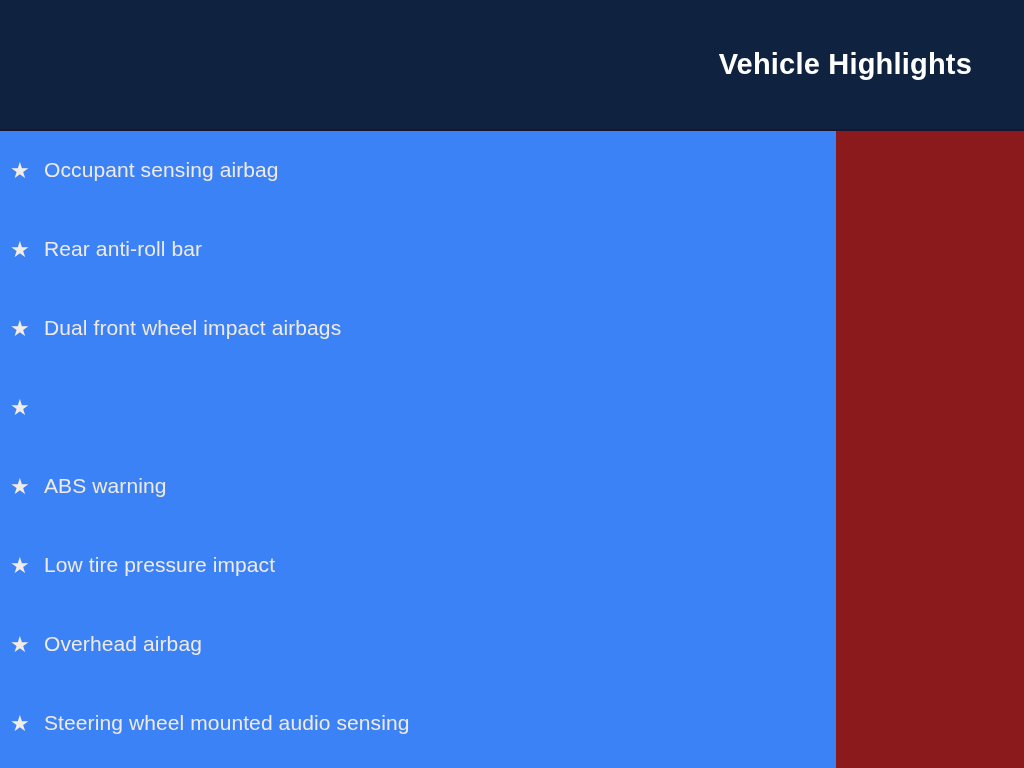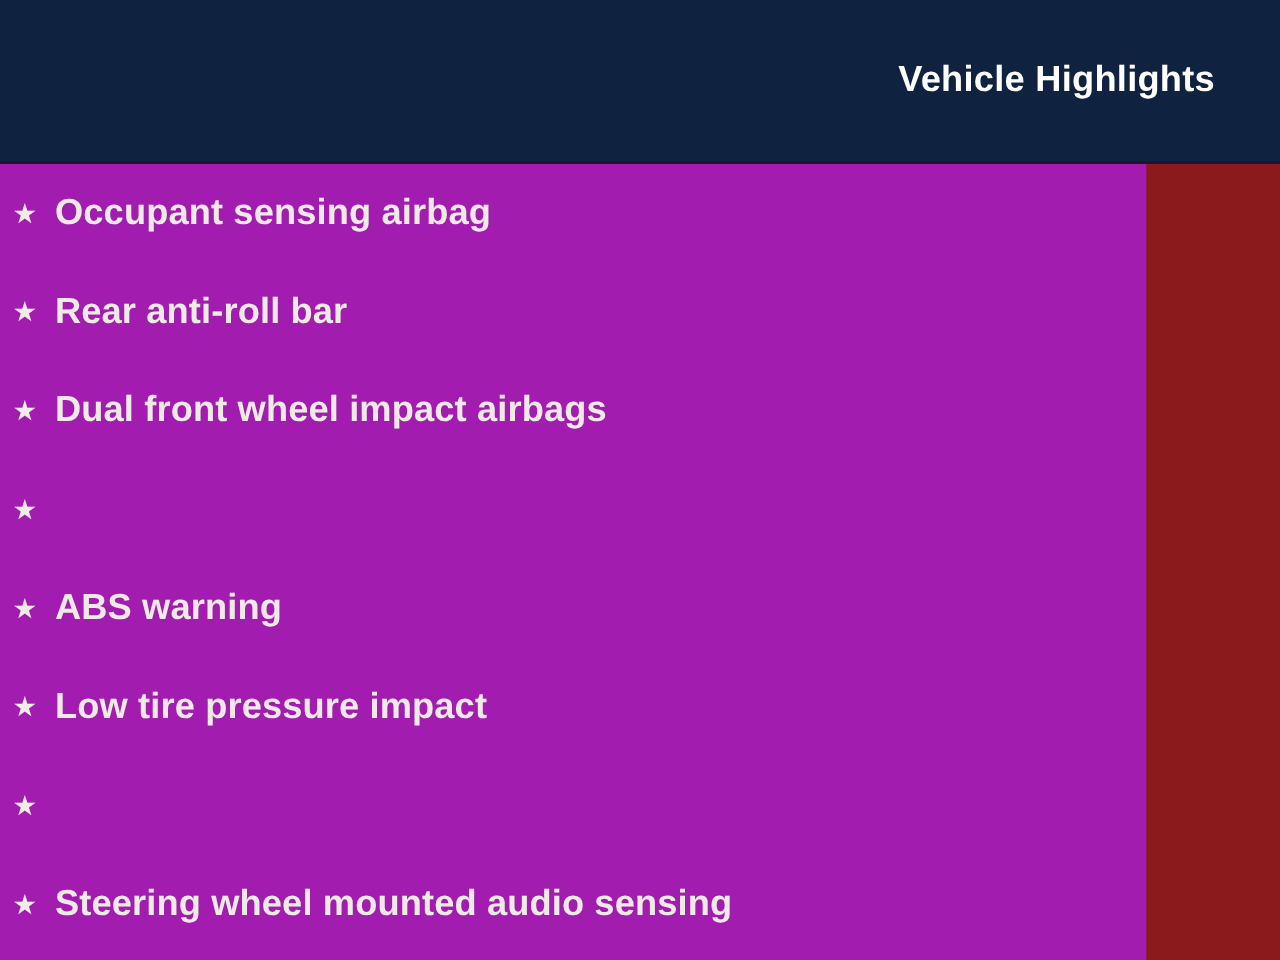--- a/index.html
+++ b/index.html
@@ -11,23 +11,23 @@
     width: 1024px;
     height: 768px;
     overflow: hidden;
     background: #8b1a1c;
     font-family: "Liberation Sans", sans-serif;
     -webkit-font-smoothing: antialiased;
   }
 
   .slide {
     position: relative;
-    width: 917px;
+    width: 836px;
     height: 768px;
-    background: #a21caf;
+    background: #3b82f6;
   }
 
   
   .header {
     position: absolute;
     left: 0;
     top: 0;
     width: 1024px;
     height: 131px;
     background: #0f2340;
@@ -79,22 +79,22 @@
     flex: 0 0 auto;
     width: 34px;
     color: #f2ece9;
     font-size: 22px;
     line-height: 1;
     text-align: left;
   }
   .bullet-text {
     flex: 0 1 auto;
     color: #f0eae7;
-    font-size: 29px;
-    font-weight: 700;
+    font-size: 21px;
+    font-weight: 400;
     line-height: 1.05;
     letter-spacing: 0.1px;
     white-space: nowrap;
   }
 </style>
 </head>
 <body>
 
 <div class="slide">
 
@@ -129,20 +129,21 @@
       <span class="bullet-text">ABS warning</span>
     </li>
 
     <li class="bullet-item">
       <span class="bullet-star">★</span>
       <span class="bullet-text">Low tire pressure impact</span>
     </li>
 
     <li class="bullet-item">
       <span class="bullet-star">★</span>
+      <span class="bullet-text">Overhead airbag</span>
     </li>
 
     <li class="bullet-item">
       <span class="bullet-star">★</span>
       <span class="bullet-text">Steering wheel mounted audio sensing</span>
     </li>
 
   </ul>
 </div>
 

